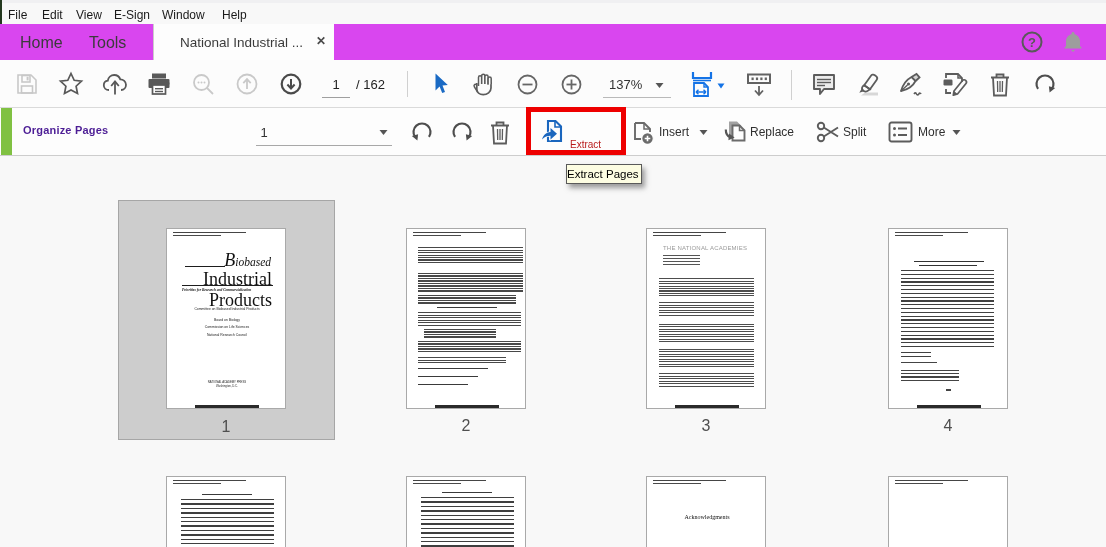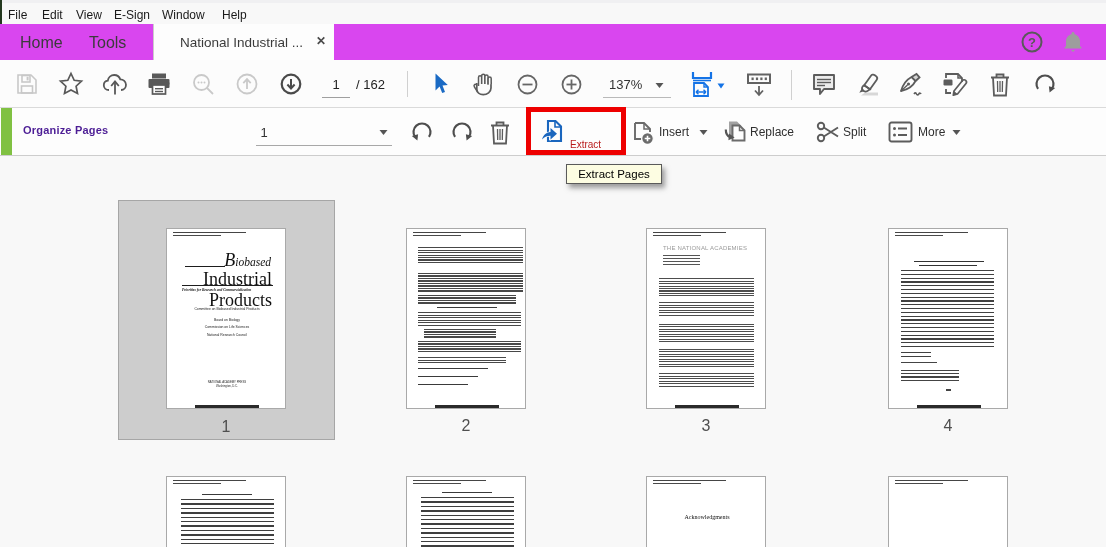--- a/index.html
+++ b/index.html
@@ -29,21 +29,21 @@
 #orgtitle { left:23px; top:124px; font-size:11px; font-weight:bold; color:#4c1d95; letter-spacing:0.2px; }
 
 .icon { position:absolute; }
 .lbl15 { position:absolute; font-size:12px; color:#303030;text-align:right; }
 .sep { position:absolute; width:1px; background:#d0d0d0; }
 
 
 #redbox { left:526px; top:107px; width:100px; height:48px; border:5px solid #ee0000; background:transparent; }
 
 
-#tooltip { left:566px; top:164px; width:96px; height:20px; background:#fdfde2; border:1px solid #5a5a5a; box-shadow:3px 4px 5px rgba(80,80,80,0.55); font-size:11.5px; color:#000; text-align:center; line-height:18px; white-space:nowrap; z-index:50; }
+#tooltip { left:566px; top:164px; width:76px; height:20px; background:#fdfde2; border:1px solid #5a5a5a; box-shadow:3px 4px 5px rgba(80,80,80,0.55); font-size:11.5px; color:#000; line-height:18px; white-space:nowrap; z-index:50; }
 
 
 #content { left:0; top:156px; width:1106px; height:391px; background:#f8f8f8; }
 #selpanel { left:118px; top:200px; width:217px; height:240px; background:#cdcdcd; border:1px solid #a6a6a6; }
 .page { position:absolute; width:120px; height:181px; background:#ffffff; border:1px solid #a9a9a9; overflow:hidden; }
 .plabel { position:absolute; font-size:16px; color:#4f4f4f; width:40px; text-align:center; }
 .hdr { position:absolute; left:6px; top:3px; width:73px; height:1.3px; background:#454545; }
 .hdr2 { position:absolute; left:6px; top:5.9px; width:48px; height:1.2px; background:#4a4a4a; }
 .tline { position:absolute; background:#1d1d1d; }
 .stripe { position:absolute; }

